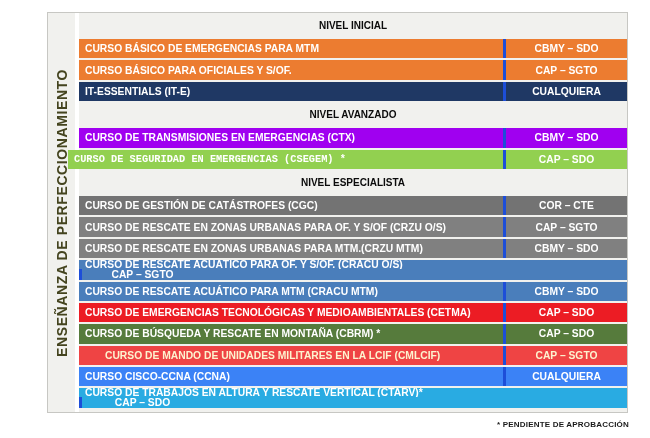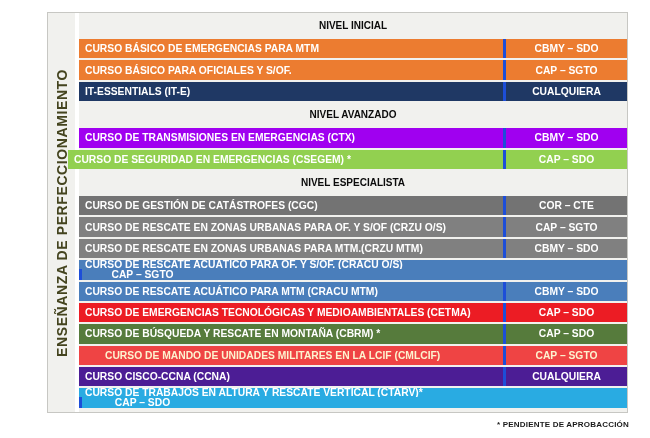--- a/index.html
+++ b/index.html
@@ -67,21 +67,21 @@
       <div class="row" style="background: rgb(31, 56, 100);">
         <div class="course" style="color: rgb(255, 255, 255);">IT-ESSENTIALS (IT-E)</div>
         <div class="grade" style="color: rgb(255, 255, 255);">CUALQUIERA</div>
       </div>
       <div class="section-header">NIVEL AVANZADO</div>
       <div class="row" style="background: rgb(160, 0, 240);">
         <div class="course" style="color: rgb(255, 255, 255);">CURSO DE TRANSMISIONES EN EMERGENCIAS (CTX)</div>
         <div class="grade" style="color: rgb(255, 255, 255);">CBMY – SDO</div>
       </div>
       <div class="row shift" style="background: rgb(146, 208, 80);">
-        <div class="course" style="color: rgb(255, 255, 255);">CURSO DE SEGURIDAD EN EMERGENCIAS (CSEGEM) *</div>
+        <div class="course" style="color: rgb(255, 255, 255); font-family: Liberation Mono, monospace;">CURSO DE SEGURIDAD EN EMERGENCIAS (CSEGEM) *</div>
         <div class="grade" style="color: rgb(255, 255, 255);">CAP – SDO</div>
       </div>
       <div class="section-header">NIVEL ESPECIALISTA</div>
       <div class="row" style="background: #737373;">
         <div class="course" style="color: rgb(255, 255, 255);">CURSO DE GESTIÓN DE CATÁSTROFES (CGC)</div>
         <div class="grade" style="color: rgb(255, 255, 255);">COR – CTE</div>
       </div>
       <div class="row" style="background: rgb(128, 128, 128);">
         <div class="course" style="color: rgb(255, 255, 255);">CURSO DE RESCATE EN ZONAS URBANAS PARA OF. Y S/OF (CRZU O/S)</div>
         <div class="grade" style="color: rgb(255, 255, 255);">CAP – SGTO</div>
@@ -103,21 +103,21 @@
         <div class="grade" style="color: rgb(255, 255, 255);">CAP – SDO</div>
       </div>
       <div class="row" style="background: rgb(86, 123, 60);">
         <div class="course" style="color: rgb(255, 255, 255);">CURSO DE BÚSQUEDA Y RESCATE EN MONTAÑA (CBRM) *</div>
         <div class="grade" style="color: rgb(255, 255, 255);">CAP – SDO</div>
       </div>
       <div class="row" style="background: #ef4444; padding-left: 20px;">
         <div class="course" style="color: rgb(253, 243, 207);">CURSO DE MANDO DE UNIDADES MILITARES EN LA LCIF (CMLCIF)</div>
         <div class="grade" style="color: rgb(253, 243, 207);">CAP – SGTO</div>
       </div>
-      <div class="row" style="background: #4c1d95; justify-content: center;">
+      <div class="row" style="background: #3b82f6; justify-content: center;">
         <div class="course" style="color: rgb(255, 255, 255);">CURSO CISCO-CCNA (CCNA)</div>
         <div class="grade" style="color: rgb(255, 255, 255);">CUALQUIERA</div>
       </div>
       <div class="row" style="background: rgb(41, 171, 226); flex-direction: column;">
         <div class="course" style="color: rgb(255, 255, 255);">CURSO DE TRABAJOS EN ALTURA Y RESCATE VERTICAL  (CTARV)*</div>
         <div class="grade" style="color: rgb(255, 255, 255);">CAP – SDO</div>
       </div>
     </div>
 </div>
 

